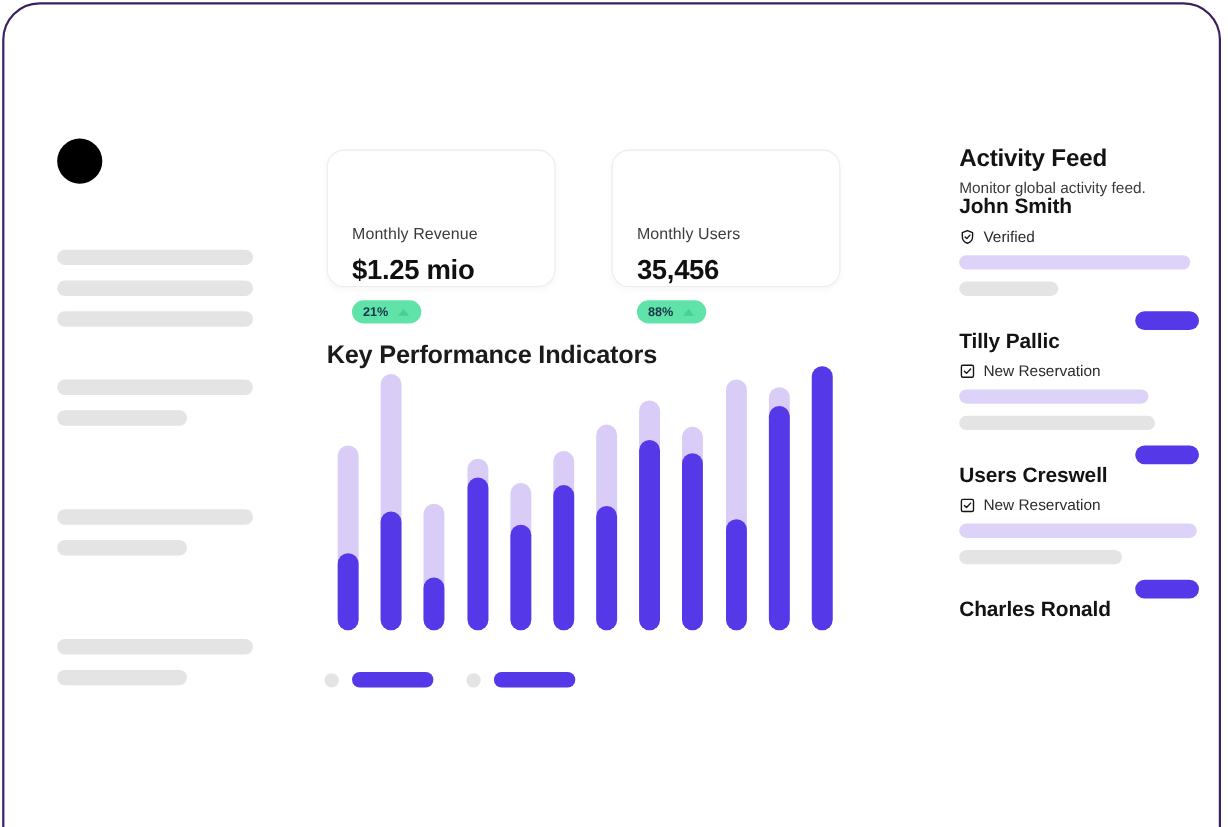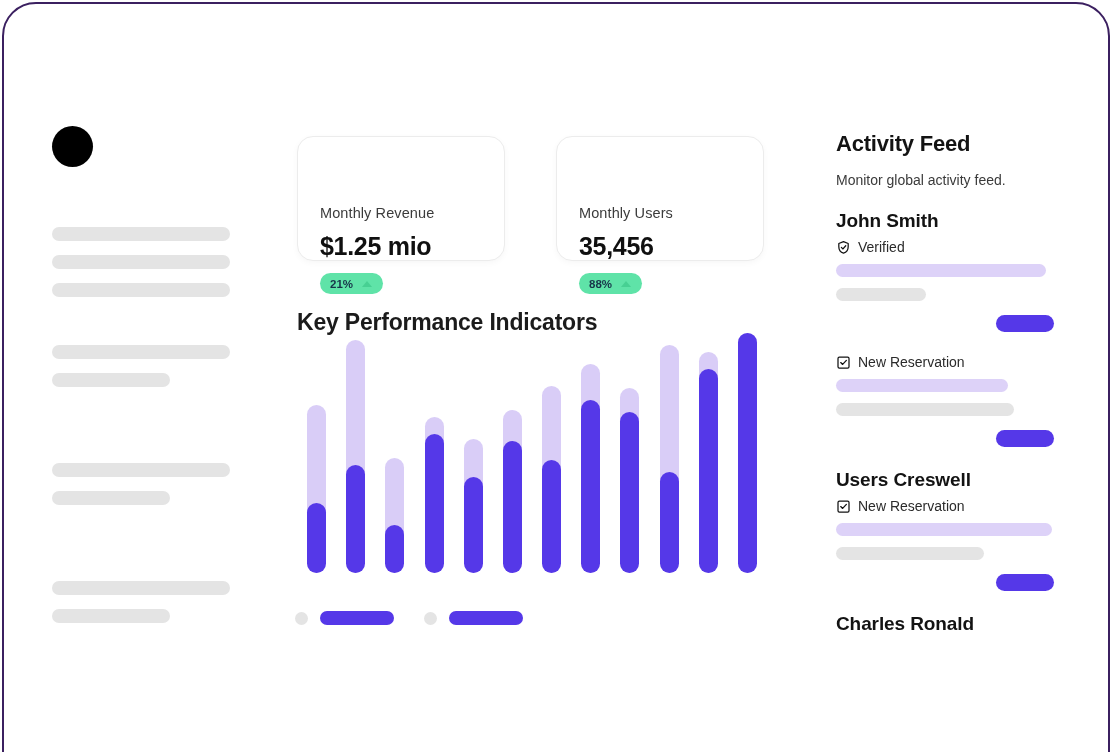--- a/index.html
+++ b/index.html
@@ -173,36 +173,36 @@
   }
   .legend-bar {
     height: 14px;
     border-radius: 999px;
     background: #5538e8;
   }
 
   
   .feed {
     position: absolute;
-    left: 836px;
+    left: 872px;
     top: 131px;
     width: 218px;
   }
   .feed-title {
     font-size: 22px;
     font-weight: bold;
     color: #131313;
     letter-spacing: -0.2px;
   }
   .feed-sub {
-    margin-top: 15px;
+    margin-top: 5px;
     font-size: 14px;
     color: #3a3a3a;
   }
-  .feed-item { margin-top: 22px; }
+  .feed-item { }
   .feed-name {
     font-size: 19px;
     font-weight: bold;
     color: #131313;
     letter-spacing: -0.1px;
   }
   .feed-meta {
     margin-top: 7px;
     display: flex;
     align-items: flex-end;
@@ -367,20 +367,21 @@
               </span>
               <span class="feed-meta-text">Verified</span>
             </div>
             <div class="feed-bar-purple" style="width: 210px;"></div>
             <div class="feed-bar-grey" style="width: 90px;"></div>
             <div class="feed-btn-row">
               <button class="feed-btn" style="width: 58px;"></button>
             </div>
           </div>
           <div class="feed-item">
+            <div class="feed-name">Tilly Pallic</div>
             <div class="feed-meta">
               <span>
                 <svg class="icon-svg" width="15" height="15" viewBox="0 0 24 24" fill="none" stroke="#131313" stroke-width="2" stroke-linecap="round" stroke-linejoin="round">
                   <rect x="3.2" y="3.2" width="17.6" height="17.6" rx="2.2"></rect>
                   <polyline points="7.6,12.1 10.6,15.1 16.6,8.6"></polyline>
                 </svg>
               </span>
               <span class="feed-meta-text">New Reservation</span>
             </div>
             <div class="feed-bar-purple" style="width: 172px;"></div>

